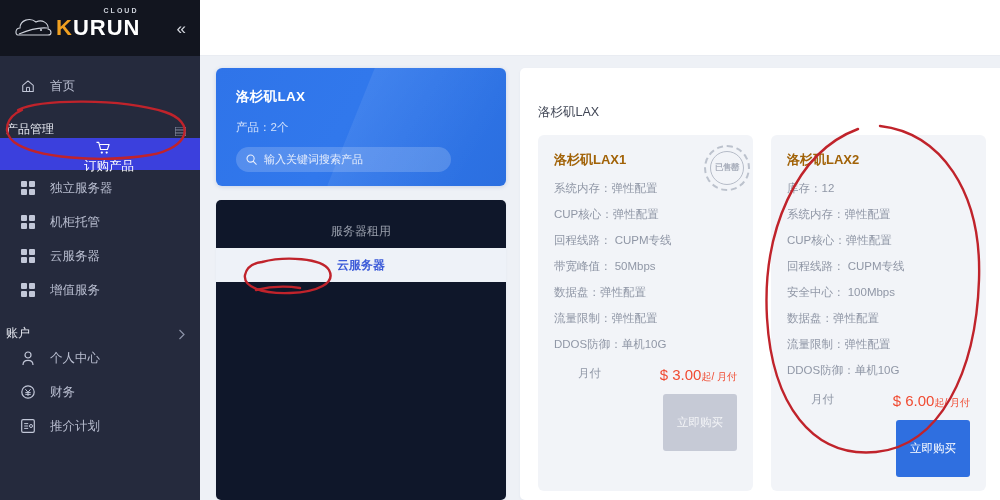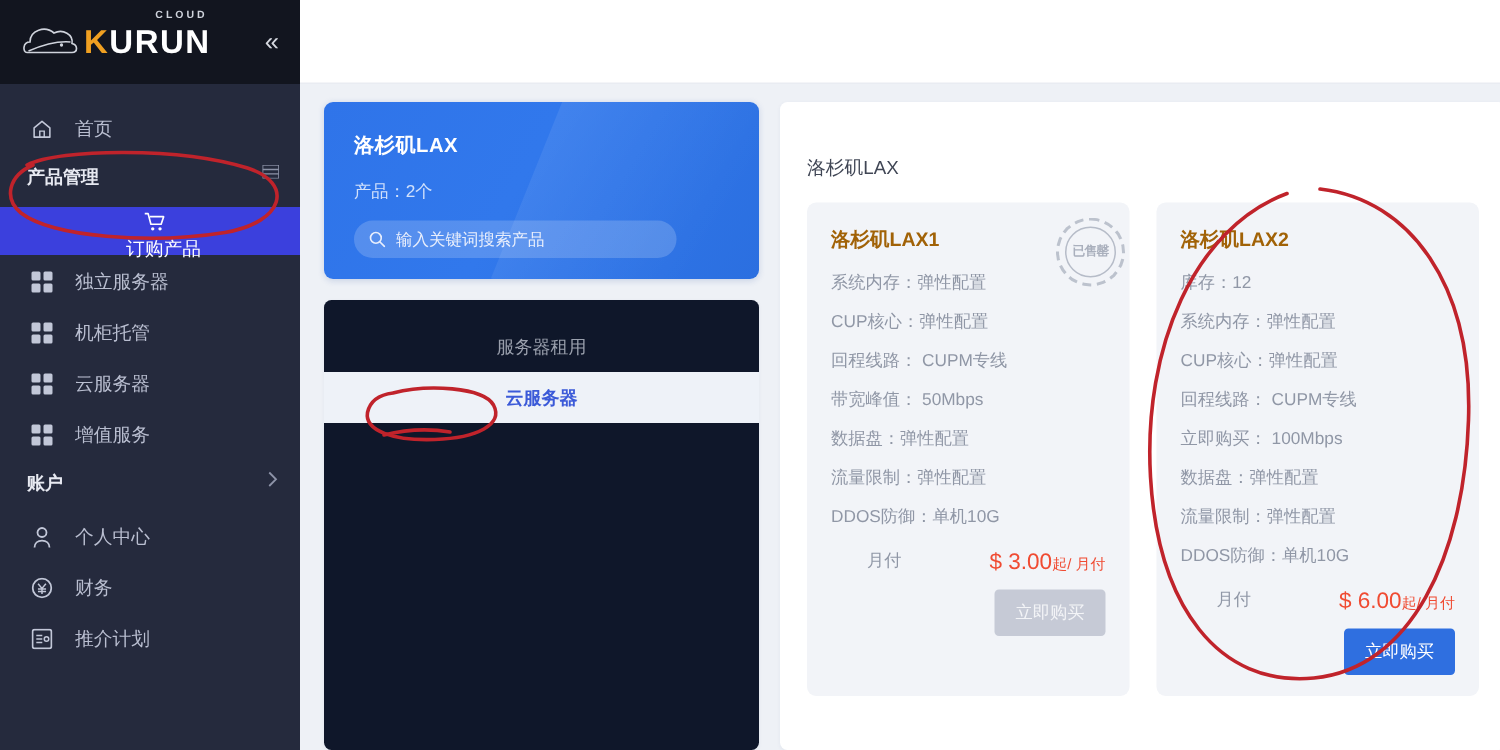--- a/index.html
+++ b/index.html
@@ -58,23 +58,23 @@
   .nav-item.active { background: #3b40dd; color: #ffffff; flex-direction: column; }
   .nav-ico {
     width: 20px; height: 18px;
     display: inline-flex; align-items: center; justify-content: center;
     margin-right: 12px; color: #c2c7d8; flex: 0 0 20px;
   }
   .nav-item.active .nav-ico { color: #fff; }
   .nav-label { white-space: nowrap; }
 
   .nav-group {
-    display: flex; align-items: flex-start; justify-content: space-between;
-    padding: 0 14px 0 18px; height: 28px;
-    color: #e7e9f1; font-size: 12px; font-weight: 700;
+    display: flex; align-items: flex-end; justify-content: space-between;
+    padding: 0 14px 0 6px; height: 28px;
+    color: #e7e9f1; font-size: 12px; font-weight: 400;
     margin-top: 8px;
   }
   .nav-group .grp-ico { color: #8d93a8; font-size: 11px; }
   .grid-ico { display: grid; grid-template-columns: 6px 6px; grid-template-rows: 6px 6px; gap: 2px; }
   .grid-ico i { background: currentColor; display: block; border-radius: 1px; }
 
   
   .main { flex: 1; height: 500px; position: relative; background: #eef1f6; }
   .topbar { height: 56px; background: #ffffff; border-bottom: 1px solid #e9ecf2; }
   .content { padding: 12px 12px 0 16px; display: flex; gap: 14px; height: 444px; }
@@ -147,21 +147,21 @@
   .price-row {
     display: flex; align-items: flex-start; justify-content: space-between;
     margin-top: 14px;
     margin-left: 24px;
   }
   .price-label { font-size: 11.5px; color: #9097a6; }
   .price-val { color: #f04b32; font-size: 15px; font-weight: 400; white-space: nowrap; }
   .price-val .suffix { font-size: 10px; }
   .buy-row { display: flex; justify-content: flex-end; margin-top: 10px; }
   .buy-btn {
-    padding: 8px 14px; border-radius: 3px;
+    padding: 21px 14px; border-radius: 3px;
     font-size: 11.5px; color: #fff; cursor: pointer; border: none;
     font-family: Liberation Mono, monospace;
   }
   .buy-btn.disabled { background: #c6cad6; color: #f3f4f7; }
   .buy-btn.primary { background: #2f6fe0; }
 
   
   .annot { position: absolute; left: 0; top: 0; width: 1000px; height: 500px; pointer-events: none; }
 </style>
 </head>
@@ -372,21 +372,21 @@
               <button class="buy-btn disabled">立即购买</button>
             </div>
           </div>
 
           <div class="prod-card">
             <div class="prod-name">洛杉矶LAX2</div>
             <div class="prod-spec">库存：12</div>
             <div class="prod-spec">系统内存：弹性配置</div>
             <div class="prod-spec">CUP核心：弹性配置</div>
             <div class="prod-spec">回程线路： CUPM专线</div>
-            <div class="prod-spec">立即购买： 100Mbps</div>
+            <div class="prod-spec">安全中心： 100Mbps</div>
             <div class="prod-spec">数据盘：弹性配置</div>
             <div class="prod-spec">流量限制：弹性配置</div>
             <div class="prod-spec">DDOS防御：单机10G</div>
             <div class="price-row">
               <span class="price-label">月付</span>
               <span class="price-val">
                 <span>$ 6.00</span><span class="suffix">起/ 月付</span>
               </span>
             </div>
             <div class="buy-row">

